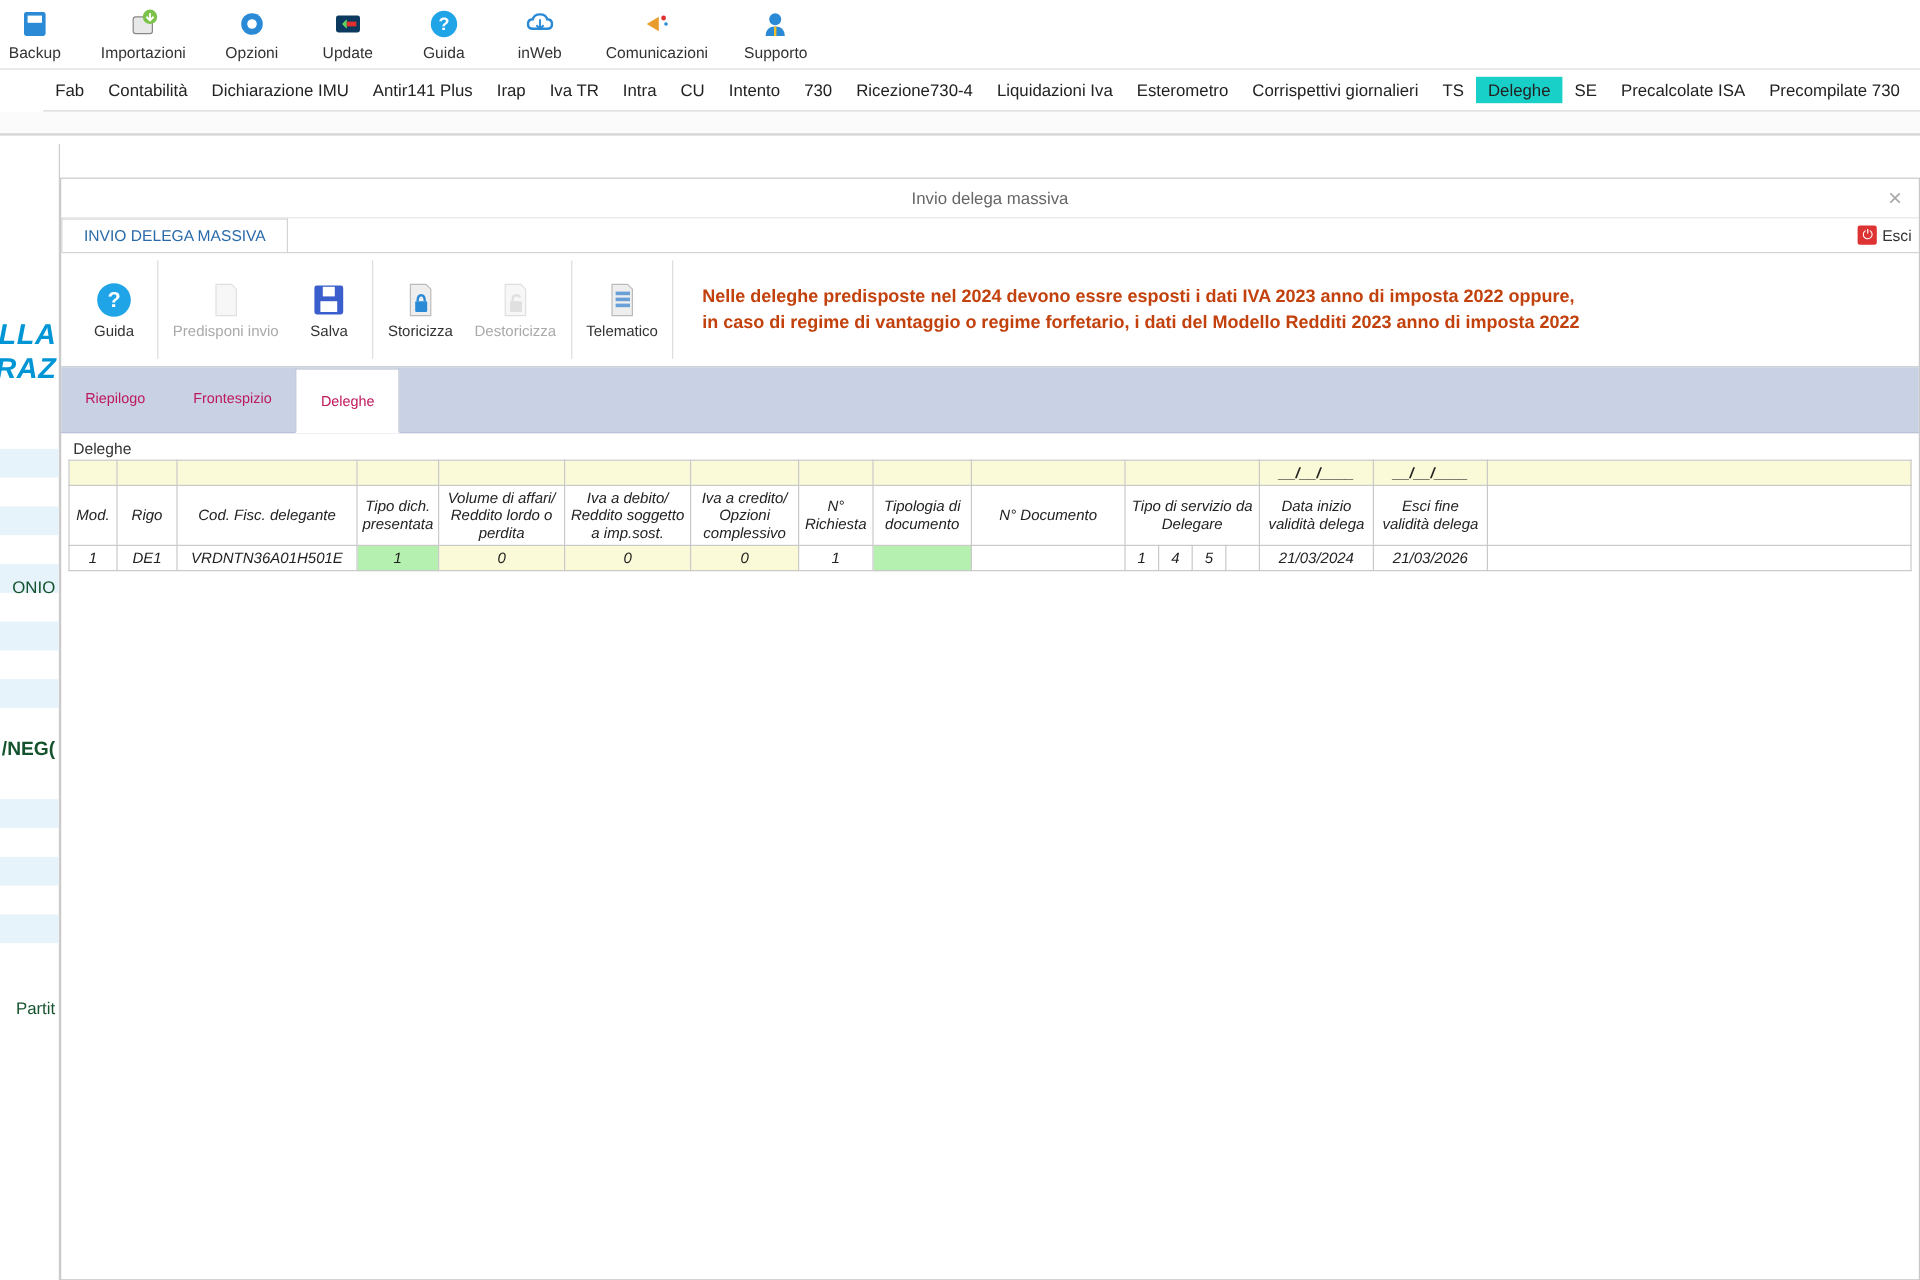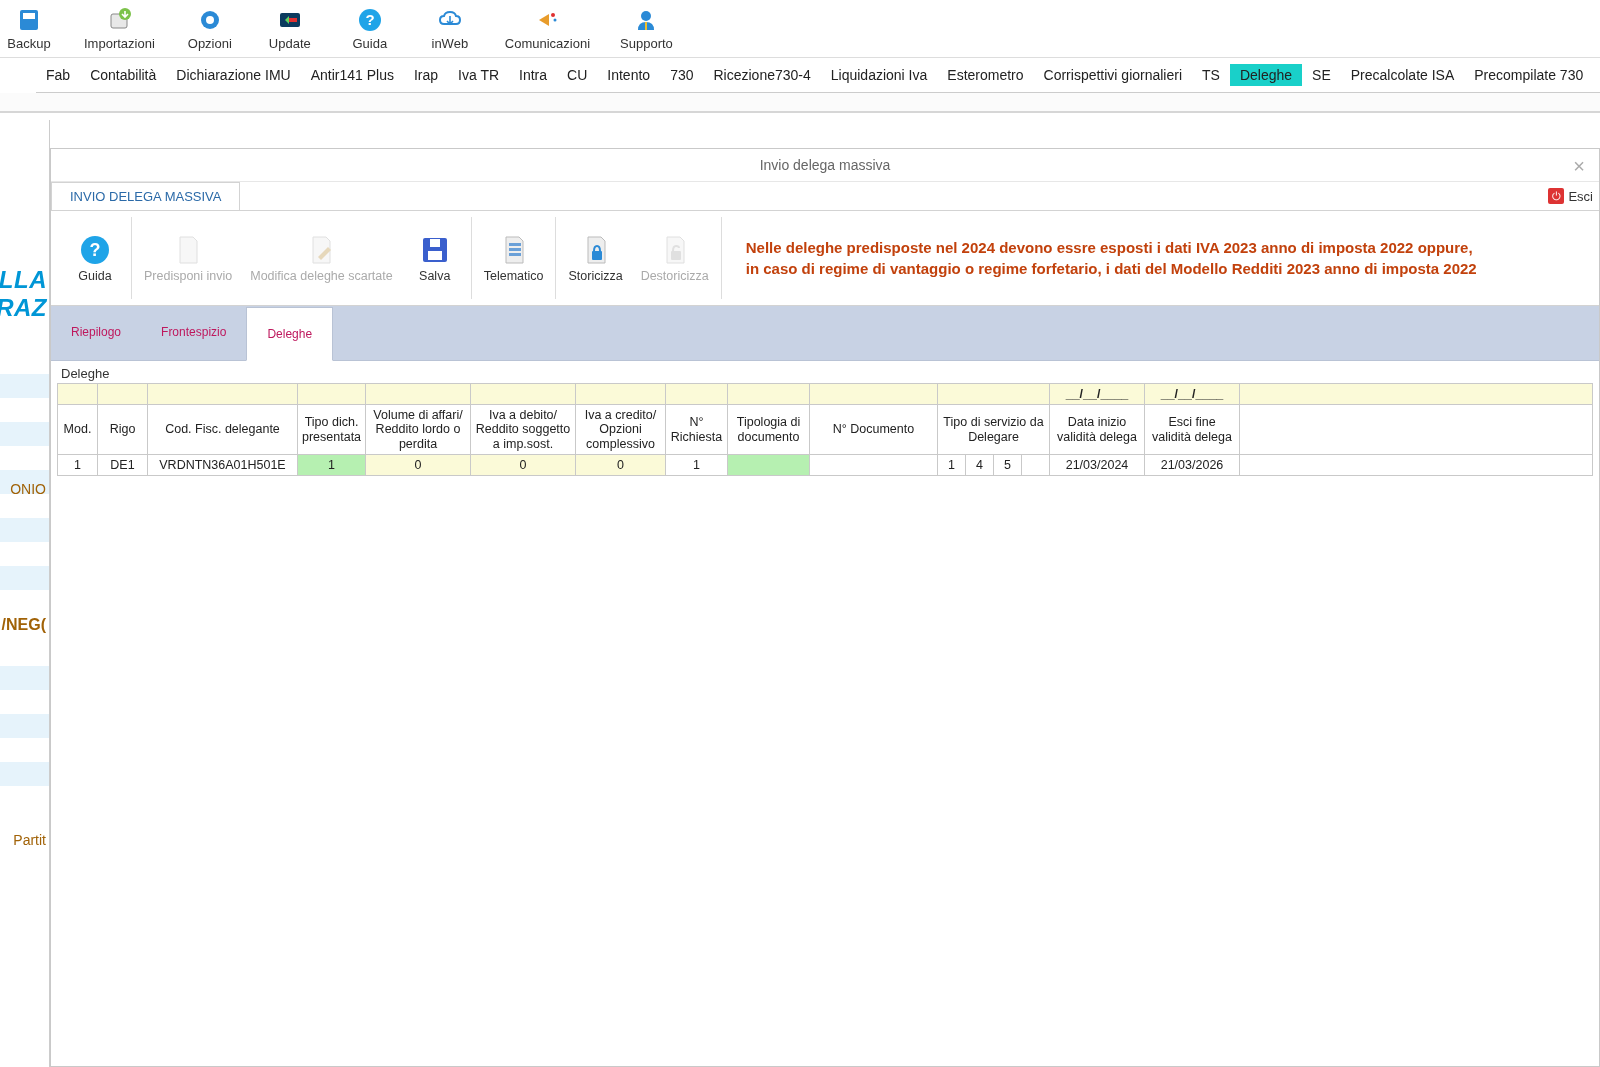--- a/index.html
+++ b/index.html
@@ -14,21 +14,21 @@
 
 .menu-bar { display: flex; gap: 0; padding: 6px 0; border-bottom: 1px solid #ccc; font-size: 14px; margin-left: 36px; }
 .menu-item { padding: 3px 10px; cursor: pointer; color: #222; white-space: nowrap; }
 .menu-item.active { background: #19d0c9; }
 
 .spacer-row { height: 20px; border-bottom: 2px solid #d6d6d6; background: #fbfbfb; }
 
 
 .left-cut { position: absolute; left: 0; top: 120px; width: 50px; bottom: 0; border-right: 1px solid #ccc; background: #fff; }
 .left-cut .frag { position: absolute; right: 2px; font-weight: 800; color: #0096d6; font-style: italic; font-size: 24px; letter-spacing: 0.5px; white-space: nowrap; }
-.left-cut .row-label { position: absolute; right: 3px; font-size: 14px; color: #a16207; }
+.left-cut .row-label { position: absolute; right: 3px; font-size: 14px; color: #14532d; }
 .left-cut .band { position: absolute; left: 0; right: 0; height: 24px; background: #e6f3fb; }
 
 
 .modal { position: absolute; left: 50px; top: 148px; right: 0; bottom: 0; border: 1px solid #c9c9c9; background: #fff; }
 .modal-title { text-align: center; padding: 8px 0; color: #666; font-size: 14px; border-bottom: 1px solid #e7e7e7; position: relative; }
 .modal-close { position: absolute; right: 14px; top: 6px; font-size: 20px; color: #aaa; cursor: pointer; }
 
 .tab-title-row { display: flex; align-items: center; border-bottom: 1px solid #d3d3d3; }
 .tab-title { padding: 6px 18px; border: 1px solid #d3d3d3; border-bottom: none; font-size: 13px; color: #2b6aa8; background: #fff; }
 .esci { margin-left: auto; margin-right: 6px; display: flex; align-items: center; gap: 4px; color: #333; cursor: pointer; }
@@ -45,21 +45,21 @@
 .progressivo { font-size: 14px; color: #333; align-self: center; }
 .warn-msg { color: #c2410c; font-weight: 700; font-size: 15px; line-height: 1.4; }
 
 .inner-tabs { display: flex; background: #c8d2e4; border-bottom: 1px solid #b9c3d5; }
 .inner-tab { padding: 19px 20px; font-size: 12px; color: #be185d; cursor: pointer; }
 .inner-tab.active { background: #fff; border: 1px solid #b9c3d5; border-bottom: 1px solid #fff; position: relative; top: 1px; }
 
 .group-label { padding: 5px 10px 2px 10px; font-size: 13px; color: #333; }
 
 .grid-wrap { padding: 0 6px; }
-table.grid { border-collapse: collapse; width: 100%; table-layout: fixed; }
+table.grid { border-collapse: collapse; width: 100%; table-layout: fixed; font-style: italic; }
 table.grid th, table.grid td { border: 1px solid #c9c9c9; padding: 3px 4px; font-size: 12.5px; text-align: center; vertical-align: middle; }
 table.grid thead tr.top-h { background: #fbfad8; height: 16px; }
 table.grid thead tr.hdr th { background: #fff; font-weight: 400; color: #222; line-height: 1.15; height: 48px; }
 table.grid tbody td { background: #fff; }
 td.hl-green { background: #B6F0B1 !important; }
 td.hl-yellow { background: #fbfad8 !important; }
 td.left { text-align: left; padding-left: 6px; }
 td.right { text-align: right; padding-right: 6px; }
 
 
@@ -216,73 +216,64 @@
     </div>
     <div class="ribbon-group">
       <div class="rbtn disabled">
         <span class="ric">
             <svg width="34" height="34">
               <path d="M9 4 L22 4 L26 8 L26 30 L9 30 Z" fill="#eee" stroke="#bbb"></path>
             </svg>
           </span>
         <span class="rlbl">Predisponi invio</span>
       </div>
-      <div class="rbtn disabled">
-        <span class="ric">
-            <svg width="34" height="34">
-              <path d="M9 4 L22 4 L26 8 L26 30 L9 30 Z" fill="#eee" stroke="#bbb"></path>
-              <path d="M14 24 L24 14 L27 17 L17 27 Z" fill="#c9a96b"></path>
-            </svg>
-          </span>
-        <span class="rlbl">Modifica deleghe scartate</span>
-      </div>
       <div class="rbtn">
         <span class="ric">
             <svg width="34" height="34">
               <rect x="5" y="5" width="24" height="24" rx="2" fill="#3a5fcd"></rect>
               <rect x="10" y="18" width="14" height="9" fill="#fff"></rect>
               <rect x="12" y="6" width="10" height="8" fill="#fff"></rect>
             </svg>
           </span>
         <span class="rlbl">Salva</span>
+      </div>
+    </div>
+    <div class="ribbon-group">
+      <div class="rbtn">
+        <span class="ric">
+            <svg width="34" height="34">
+              <path d="M9 4 L22 4 L26 8 L26 30 L9 30 Z" fill="#eee" stroke="#bbb"></path>
+              <rect x="13" y="18" width="10" height="9" rx="1" fill="#2b8ad6"></rect>
+              <path d="M15 18 Q15 13 18 13 Q21 13 21 18" stroke="#2b8ad6" stroke-width="2" fill="none"></path>
+            </svg>
+          </span>
+        <span class="rlbl">Storicizza</span>
+      </div>
+      <div class="rbtn disabled">
+        <span class="ric">
+            <svg width="34" height="34">
+              <path d="M9 4 L22 4 L26 8 L26 30 L9 30 Z" fill="#eee" stroke="#bbb"></path>
+              <rect x="13" y="18" width="10" height="9" rx="1" fill="#bbb"></rect>
+              <path d="M15 18 Q15 13 18 13 Q21 13 21 15" stroke="#bbb" stroke-width="2" fill="none"></path>
+            </svg>
+          </span>
+        <span class="rlbl">Destoricizza</span>
       </div>
     </div>
     <div class="ribbon-group">
       <div class="rbtn">
         <span class="ric">
             <svg width="34" height="34">
               <path d="M9 4 L22 4 L26 8 L26 30 L9 30 Z" fill="#eee" stroke="#bbb"></path>
               <rect x="12" y="10" width="12" height="3" fill="#6aa0d8"></rect>
               <rect x="12" y="15" width="12" height="3" fill="#6aa0d8"></rect>
               <rect x="12" y="20" width="12" height="3" fill="#6aa0d8"></rect>
             </svg>
           </span>
         <span class="rlbl">Telematico</span>
-      </div>
-    </div>
-    <div class="ribbon-group">
-      <div class="rbtn">
-        <span class="ric">
-            <svg width="34" height="34">
-              <path d="M9 4 L22 4 L26 8 L26 30 L9 30 Z" fill="#eee" stroke="#bbb"></path>
-              <rect x="13" y="18" width="10" height="9" rx="1" fill="#2b8ad6"></rect>
-              <path d="M15 18 Q15 13 18 13 Q21 13 21 18" stroke="#2b8ad6" stroke-width="2" fill="none"></path>
-            </svg>
-          </span>
-        <span class="rlbl">Storicizza</span>
-      </div>
-      <div class="rbtn disabled">
-        <span class="ric">
-            <svg width="34" height="34">
-              <path d="M9 4 L22 4 L26 8 L26 30 L9 30 Z" fill="#eee" stroke="#bbb"></path>
-              <rect x="13" y="18" width="10" height="9" rx="1" fill="#bbb"></rect>
-              <path d="M15 18 Q15 13 18 13 Q21 13 21 15" stroke="#bbb" stroke-width="2" fill="none"></path>
-            </svg>
-          </span>
-        <span class="rlbl">Destoricizza</span>
       </div>
     </div>
     <div class="ribbon-group msg">
       <div class="warn-msg">
         <div>Nelle deleghe predisposte nel 2024 devono essre esposti i dati IVA 2023 anno di imposta 2022 oppure,</div>
         <div>in caso di regime di vantaggio o regime forfetario, i dati del Modello Redditi 2023 anno di imposta 2022</div>
       </div>
     </div>
   </div>
 

